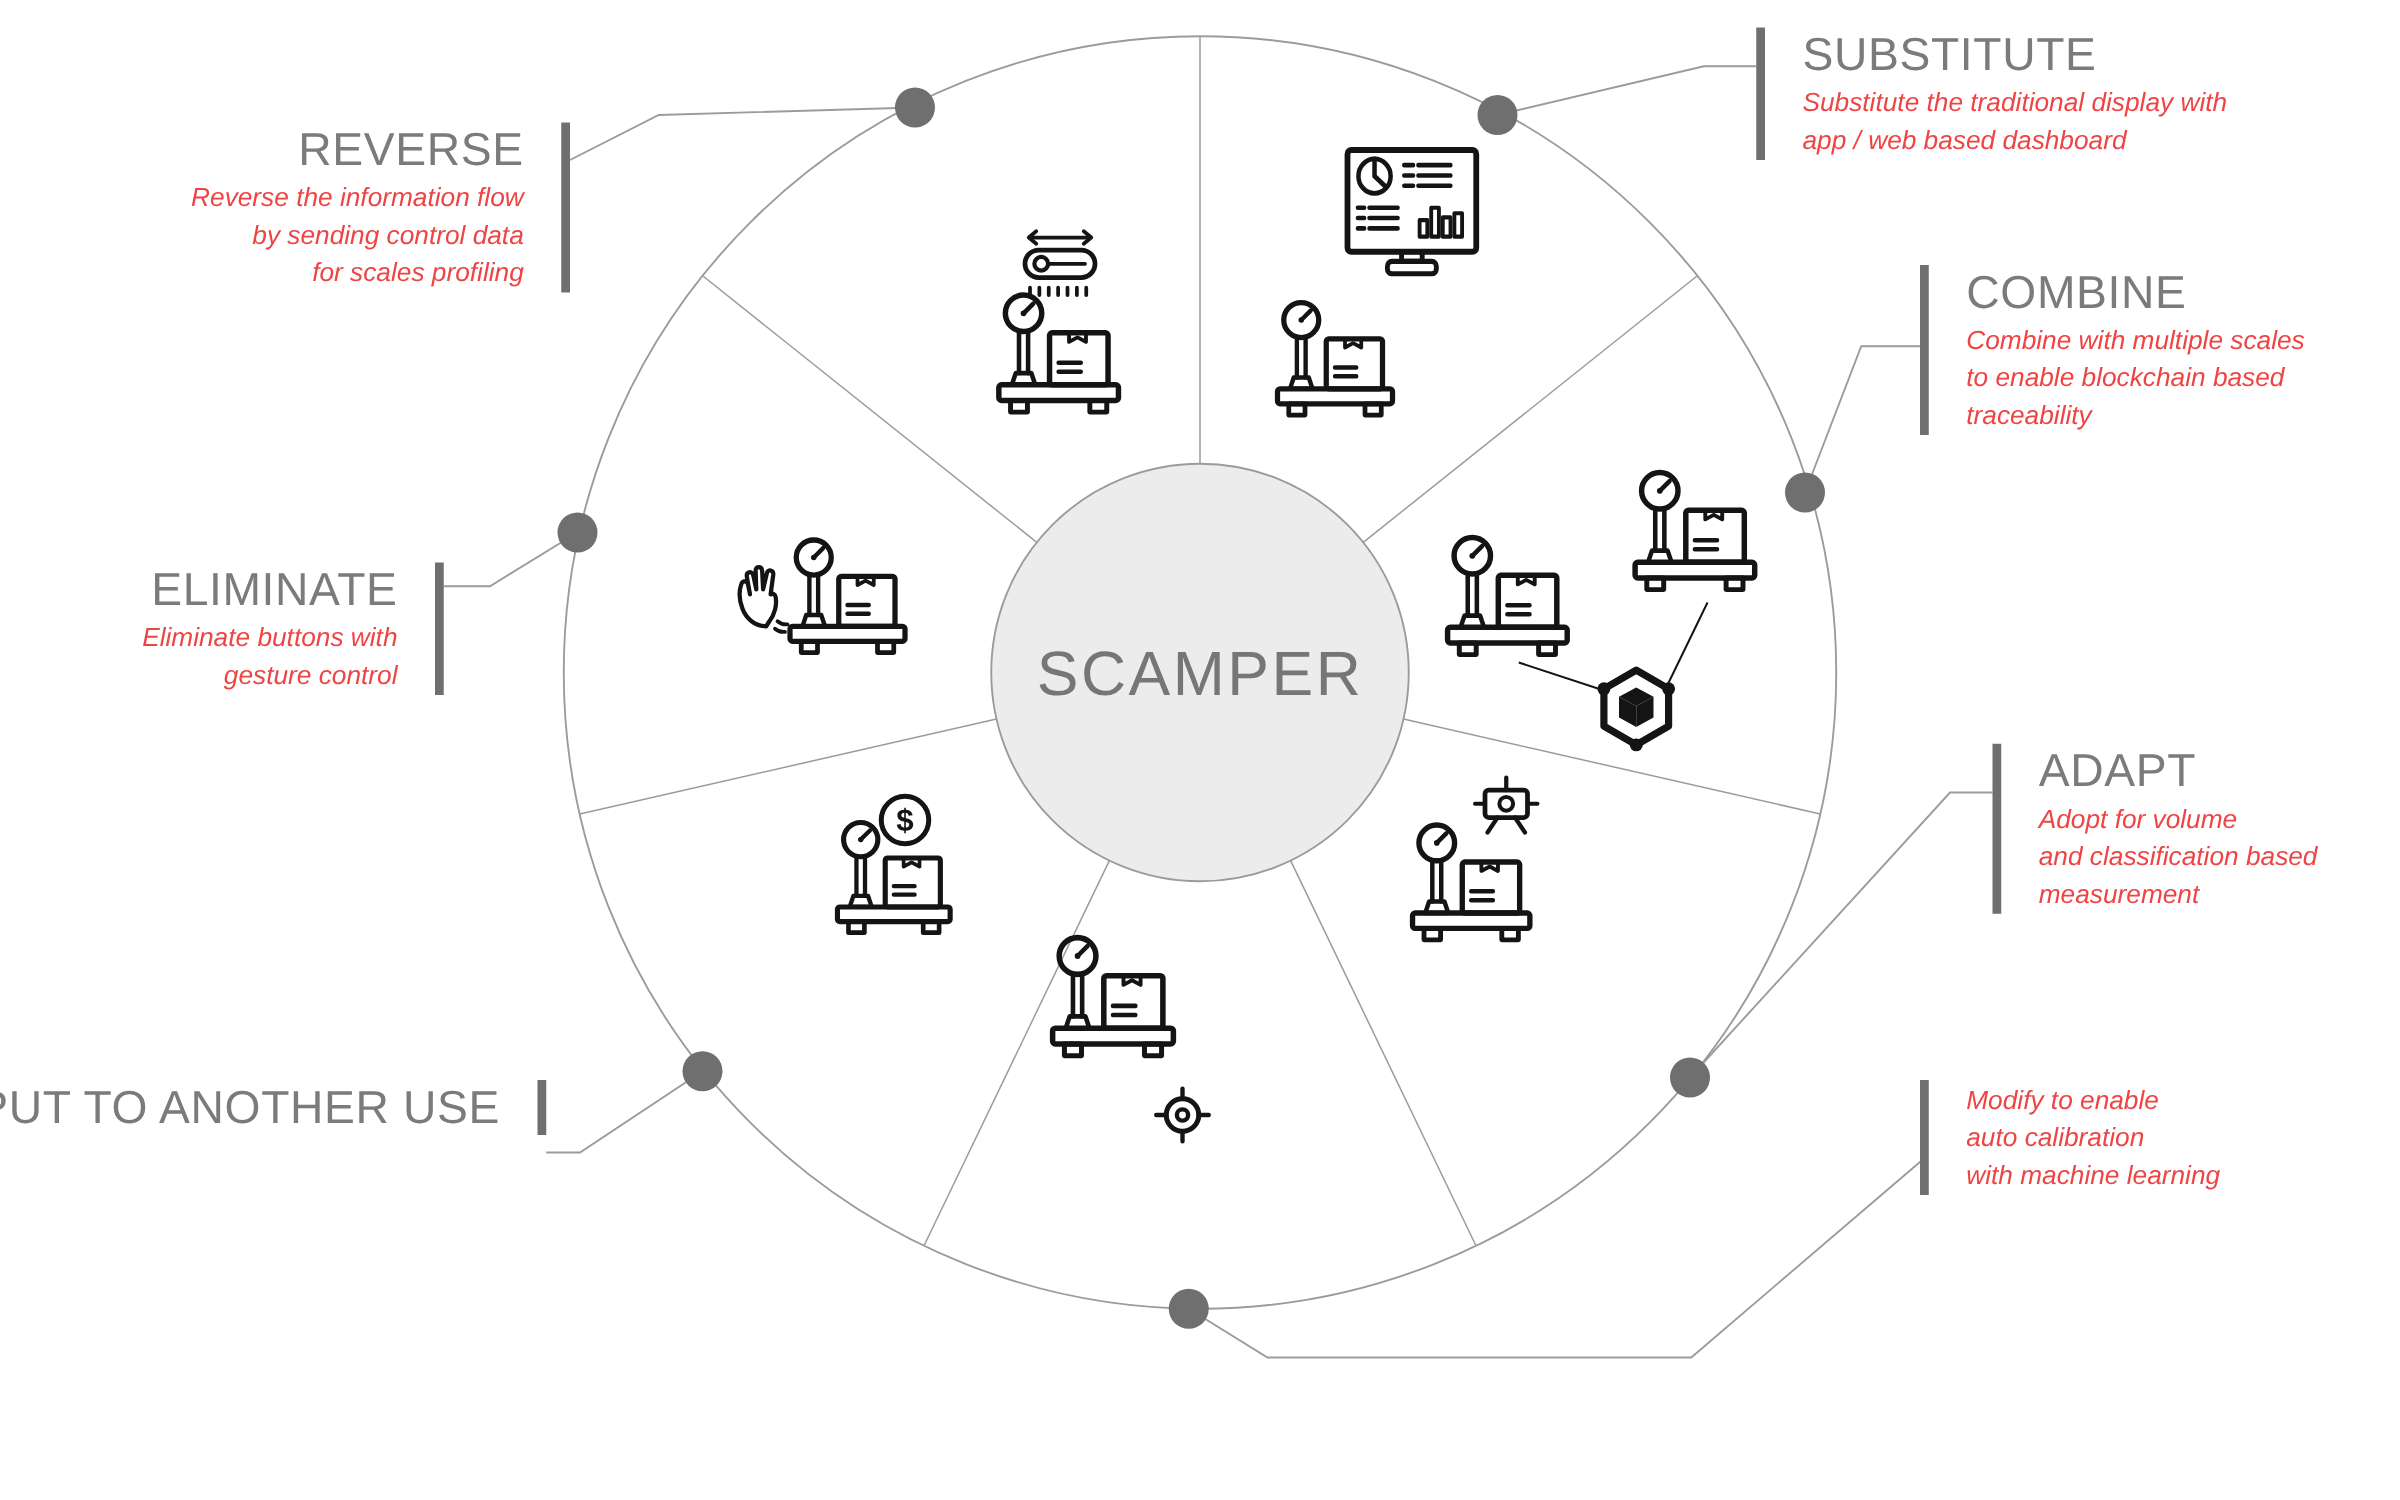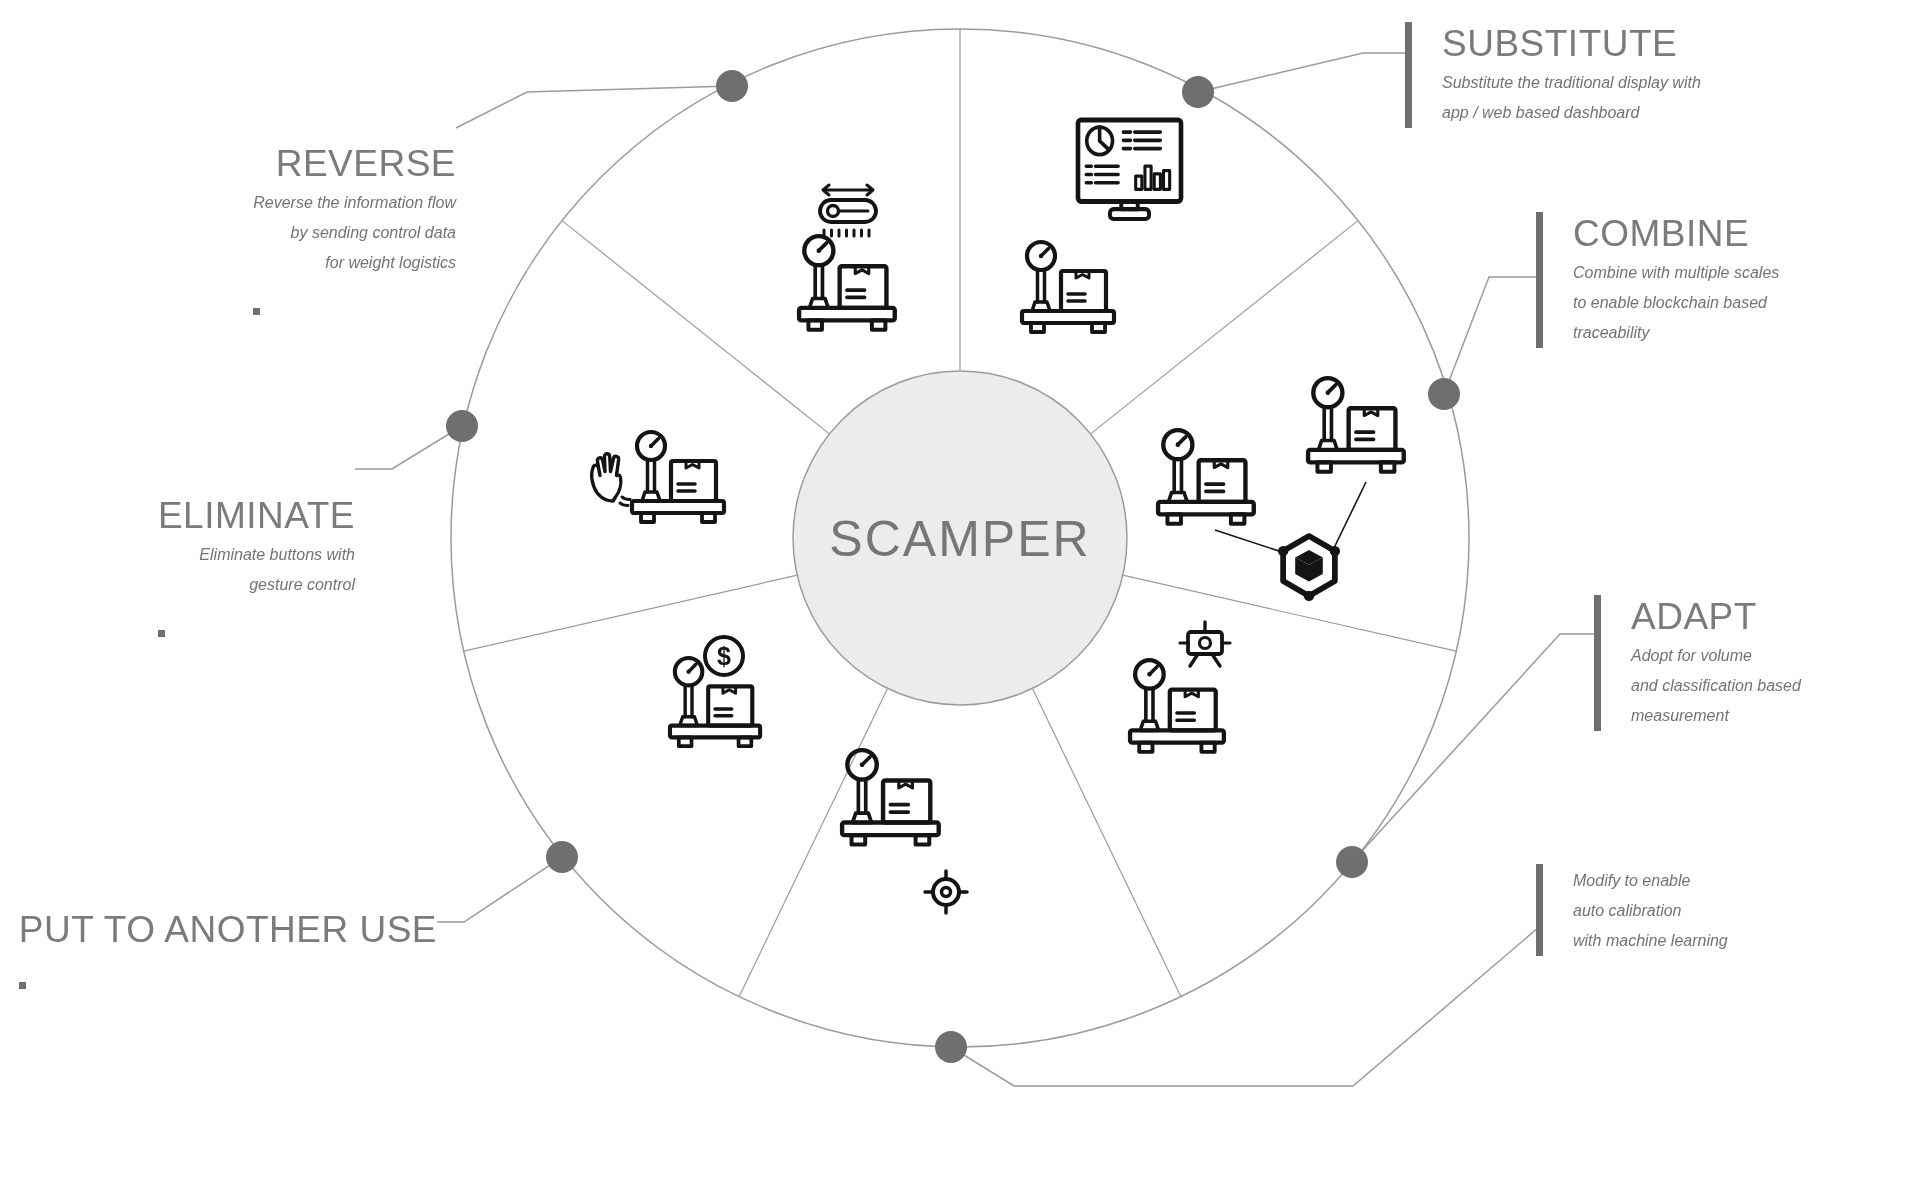--- a/index.html
+++ b/index.html
@@ -3,24 +3,24 @@
 <meta charset="utf-8">
 <style>
   html,body{margin:0;padding:0;background:#ffffff;}
   .stage{position:relative;width:1920px;height:1200px;background:#ffffff;overflow:hidden;
          font-family:"Liberation Sans", sans-serif;}
   svg.wheel{position:absolute;left:0;top:0;}
   .label{position:absolute;display:flex;gap:30px;align-items:stretch;}
   .label .bar{width:7px;background:#6f6f6f;flex:0 0 7px;}
   .label .txt{display:flex;flex-direction:column;}
   .label.side-left .txt{text-align:right;align-items:flex-end;}
-  .label.side-left{flex-direction:column;margin-top:44px;}
+  .label.side-left{flex-direction:row;}
   .title{font-size:37px;line-height:44px;color:#7b7b7b;letter-spacing:0.5px;white-space:nowrap;}
   .desc{margin-top:2px;}
-  .desc p{margin:0;font-style:italic;font-size:16px;line-height:30px;color:#737373;white-space:nowrap;}
+  .desc p{margin:0;font-style:italic;font-size:21px;line-height:30px;color:#ef4444;white-space:nowrap;}
   .scamper-text{font-size:50px;fill:#767676;letter-spacing:2px;}
 </style>
 </head>
 <body>
 
 <div class="stage">
 
   <svg class="wheel" width="1920" height="1200" viewBox="0 0 1920 1200">
     <defs>
 
@@ -230,19 +230,19 @@
     </div>
     <div class="bar"></div>
   </div>
 
   <div class="label side-left" style="right:1464px;top:98px">
     <div class="txt">
       <div class="title">REVERSE</div>
       <div class="desc">
         <p>Reverse the information flow</p>
         <p>by sending control data</p>
-        <p>for weight logistics</p>
+        <p>for scales profiling</p>
       </div>
     </div>
     <div class="bar"></div>
   </div>
 
 </div>
 
 </body></html>

